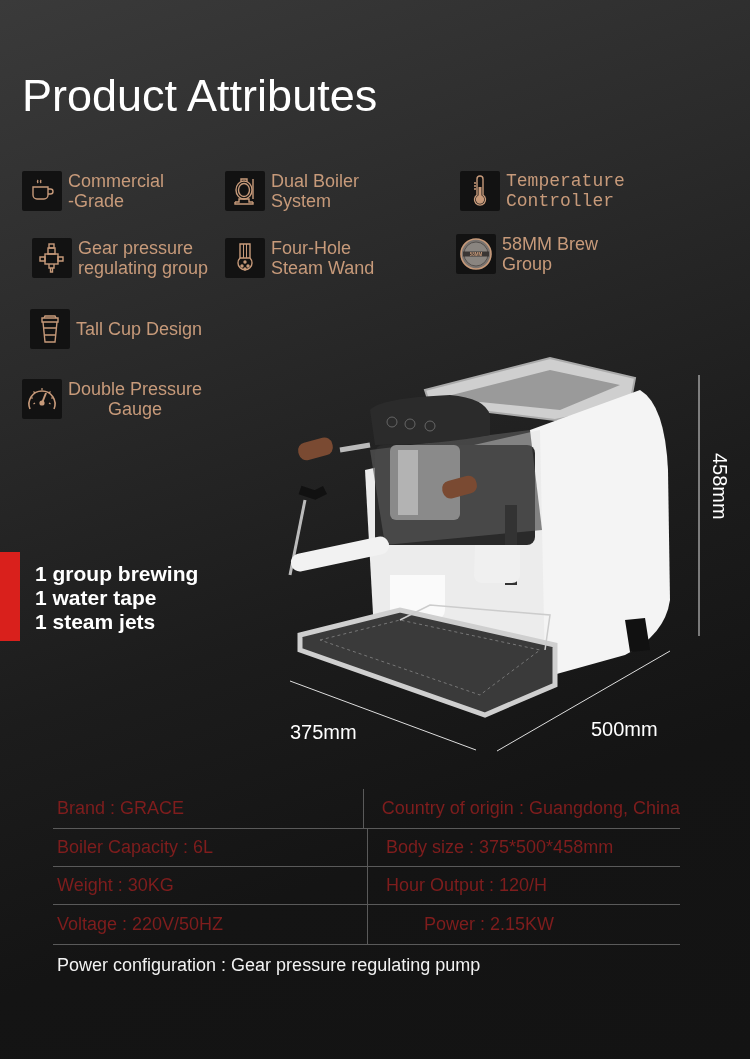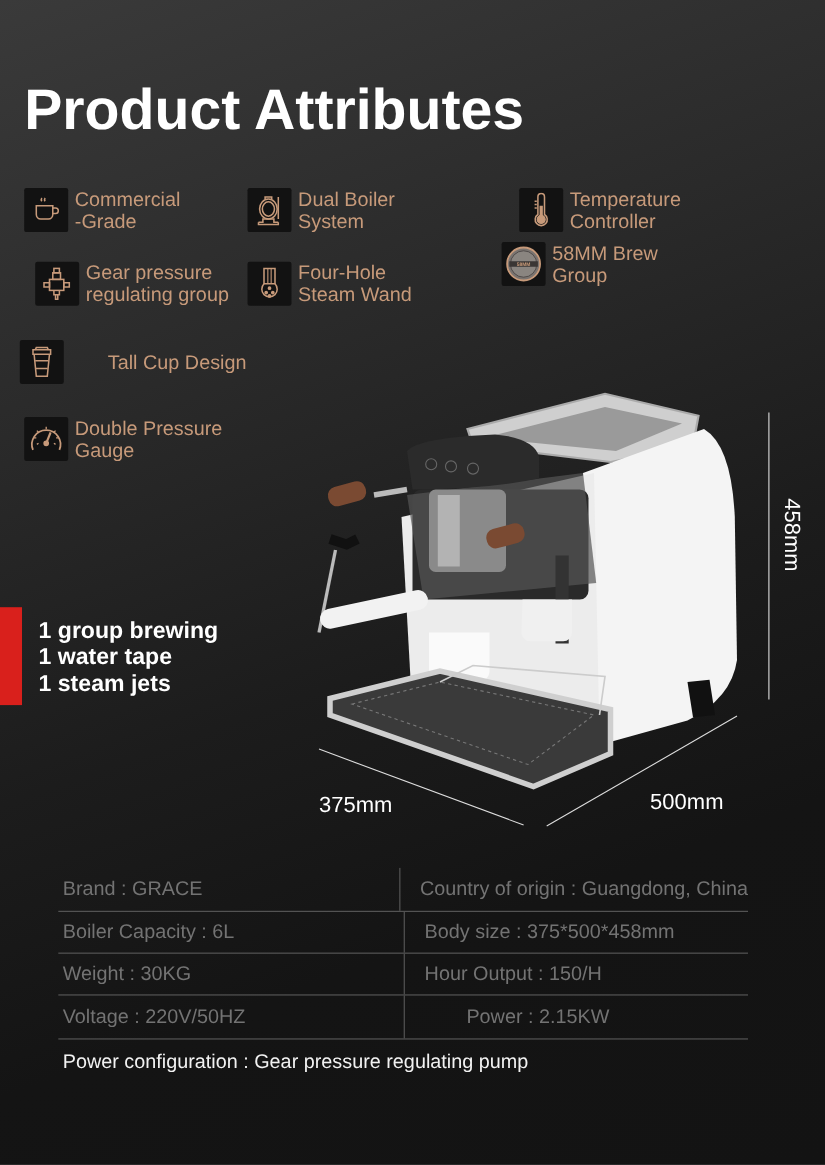--- a/index.html
+++ b/index.html
@@ -5,21 +5,21 @@
   * { margin: 0; padding: 0; box-sizing: border-box; }
   html, body { width: 750px; height: 1059px; overflow: hidden; }
   body {
     font-family: "Liberation Sans", sans-serif;
     background: linear-gradient(160deg, #3a3a3a 0%, #2a2a2a 30%, #1c1c1c 55%, #141414 75%, #131313 100%);
     position: relative;
     color: #fff;
   }
   .title {
     position: absolute; left: 22px; top: 70px;
-    font-size: 52px; font-weight: bold; color: #fff; letter-spacing: 0px;
+    font-size: 45px; font-weight: normal; color: #fff; letter-spacing: 0px;
   }
   .feature {
     position: absolute; display: flex; align-items: center;
   }
   .feature .ico {
     width: 40px; height: 40px; background: #121212; border-radius: 2px;
     display: flex; align-items: center; justify-content: center; flex: none;
   }
   .feature .lbl {
     margin-left: 6px; color: #c79a7a; font-size: 18px; line-height: 20px;
@@ -39,21 +39,21 @@
   }
   .dim.vert { transform: rotate(90deg); transform-origin: left top; }
   .spec-table {
     position: absolute; left: 53px; top: 789px; width: 627px;
   }
   .spec-row {
     display: flex; border-bottom: 1px solid #5a5a5a; height: 38px; align-items: center;
   }
   .spec-row .c1 { width: 315px; padding-left: 4px; border-right: 1px solid #5a5a5a; height: 100%; display: flex; align-items: center; }
   .spec-row .c2 { flex: 1; padding-left: 18px; height: 100%; display: flex; align-items: center; white-space: nowrap; }
-  .spec-row span { font-size: 18px; color: #737373; }
+  .spec-row span { font-size: 18px; color: #7f1d1d; }
   .spec-full { padding-left: 4px; height: 40px; display: flex; align-items: center; font-size: 18px; color: #f2f2f2; }
 </style>
 </head>
 <body>
 
 <div class="title">Product Attributes</div>
 
 <div class="feature" style="left:22px; top:171px;">
   <div class="ico">
     <svg width="28" height="28" viewBox="0 0 28 28" fill="none" stroke="#c79a7a" stroke-width="1.4">
@@ -76,21 +76,21 @@
       <path d="M10 5 v-2 h6 v2 M22 3 v20"></path>
       <path d="M4 26 h4 v-3 h10 v3 h4 M4 26 v2 h18 v-2"></path>
     </svg>
   </div>
   <div class="lbl">
       <div>Dual Boiler</div>
       <div>System</div>
     </div>
 </div>
 
-<div class="feature" style="left:472px; top:171px;">
+<div class="feature" style="left:460px; top:171px;font-family:Liberation Mono, monospace;">
   <div class="ico">
     <svg width="20" height="32" viewBox="0 0 20 32" fill="none" stroke="#c79a7a" stroke-width="1.4">
       <path d="M7 4 a3 3 0 0 1 6 0 v16 a5.5 5.5 0 1 1 -6 0 z"></path>
       <circle cx="10" cy="24.5" r="3.5" fill="#c79a7a"></circle>
       <path d="M10 12 v10" stroke-width="3"></path>
       <path d="M4 8 h2 M4 11 h2 M4 14 h2"></path>
     </svg>
   </div>
   <div class="lbl">
       <div>Temperature</div>
@@ -125,50 +125,50 @@
       <circle cx="15" cy="24" r="1" fill="#c79a7a"></circle>
       <circle cx="12" cy="27" r="1" fill="#c79a7a"></circle>
     </svg>
   </div>
   <div class="lbl">
       <div>Four-Hole</div>
       <div>Steam Wand</div>
     </div>
 </div>
 
-<div class="feature" style="left:456px; top:220px;">
+<div class="feature" style="left:456px; top:234px;">
   <div class="ico">
     <svg width="34" height="34" viewBox="0 0 34 34">
       <circle cx="17" cy="17" r="15" fill="#7a7470" stroke="#c79a7a" stroke-width="1.6"></circle>
       <circle cx="17" cy="17" r="12" fill="#8a8580" stroke="#4a4644" stroke-width="0.8"></circle>
       <rect x="4" y="14.5" width="26" height="5" fill="#3a3634"></rect>
       <text x="17" y="18.7" font-size="4.5" fill="#c79a7a" text-anchor="middle" font-family="Liberation Sans, sans-serif" font-weight="bold">58MM</text>
     </svg>
   </div>
   <div class="lbl">
       <div>58MM Brew</div>
       <div>Group</div>
     </div>
 </div>
 
-<div class="feature" style="left:18px; top:309px;gap:34px;">
+<div class="feature" style="left:30px; top:309px;">
   <div class="ico">
     <svg width="22" height="30" viewBox="0 0 22 30" fill="none" stroke="#c79a7a" stroke-width="1.4">
       <path d="M3 4 h16 v4 h-16 z"></path>
       <path d="M5 4 l1 -2 h10 l1 2"></path>
       <path d="M4 8 l2 20 h10 l2 -20"></path>
       <path d="M5 14 h12 M5.6 21 h10.8"></path>
     </svg>
   </div>
   <div class="lbl">
       <div>Tall Cup Design</div>
     </div>
 </div>
 
-<div class="feature" style="left:22px; top:379px;">
+<div class="feature" style="left:22px; top:379px;text-align:center;">
   <div class="ico">
     <svg width="34" height="32" viewBox="0 0 34 32" fill="none" stroke="#c79a7a" stroke-width="1.6">
       <path d="M5 26 a13 13 0 1 1 24 0"></path>
       <path d="M10 20 l-1.5 1 M8 15 h-2 M10 10 l-1.5 -1.5 M17 7 v-2 M24 10 l1.5 -1.5 M26 15 h2 M24 20 l1.5 1" stroke-width="1.2"></path>
       <path d="M17 20 l4 -10" stroke-width="2"></path>
       <circle cx="17" cy="20" r="1.8" fill="#c79a7a"></circle>
     </svg>
   </div>
   <div class="lbl">
       <div>Double Pressure</div>
@@ -249,21 +249,21 @@
       </div>
     <div class="c2">
         <span>Body size : 375*500*458mm</span>
       </div>
   </div>
   <div class="spec-row">
     <div class="c1">
         <span>Weight : 30KG</span>
       </div>
     <div class="c2">
-        <span>Hour Output : 150/H</span>
+        <span>Hour Output : 120/H</span>
       </div>
   </div>
   <div class="spec-row" style="height:40px;gap:38px;">
     <div class="c1">
         <span>Voltage :  220V/50HZ</span>
       </div>
     <div class="c2">
         <span>Power  : 2.15KW</span>
       </div>
   </div>

